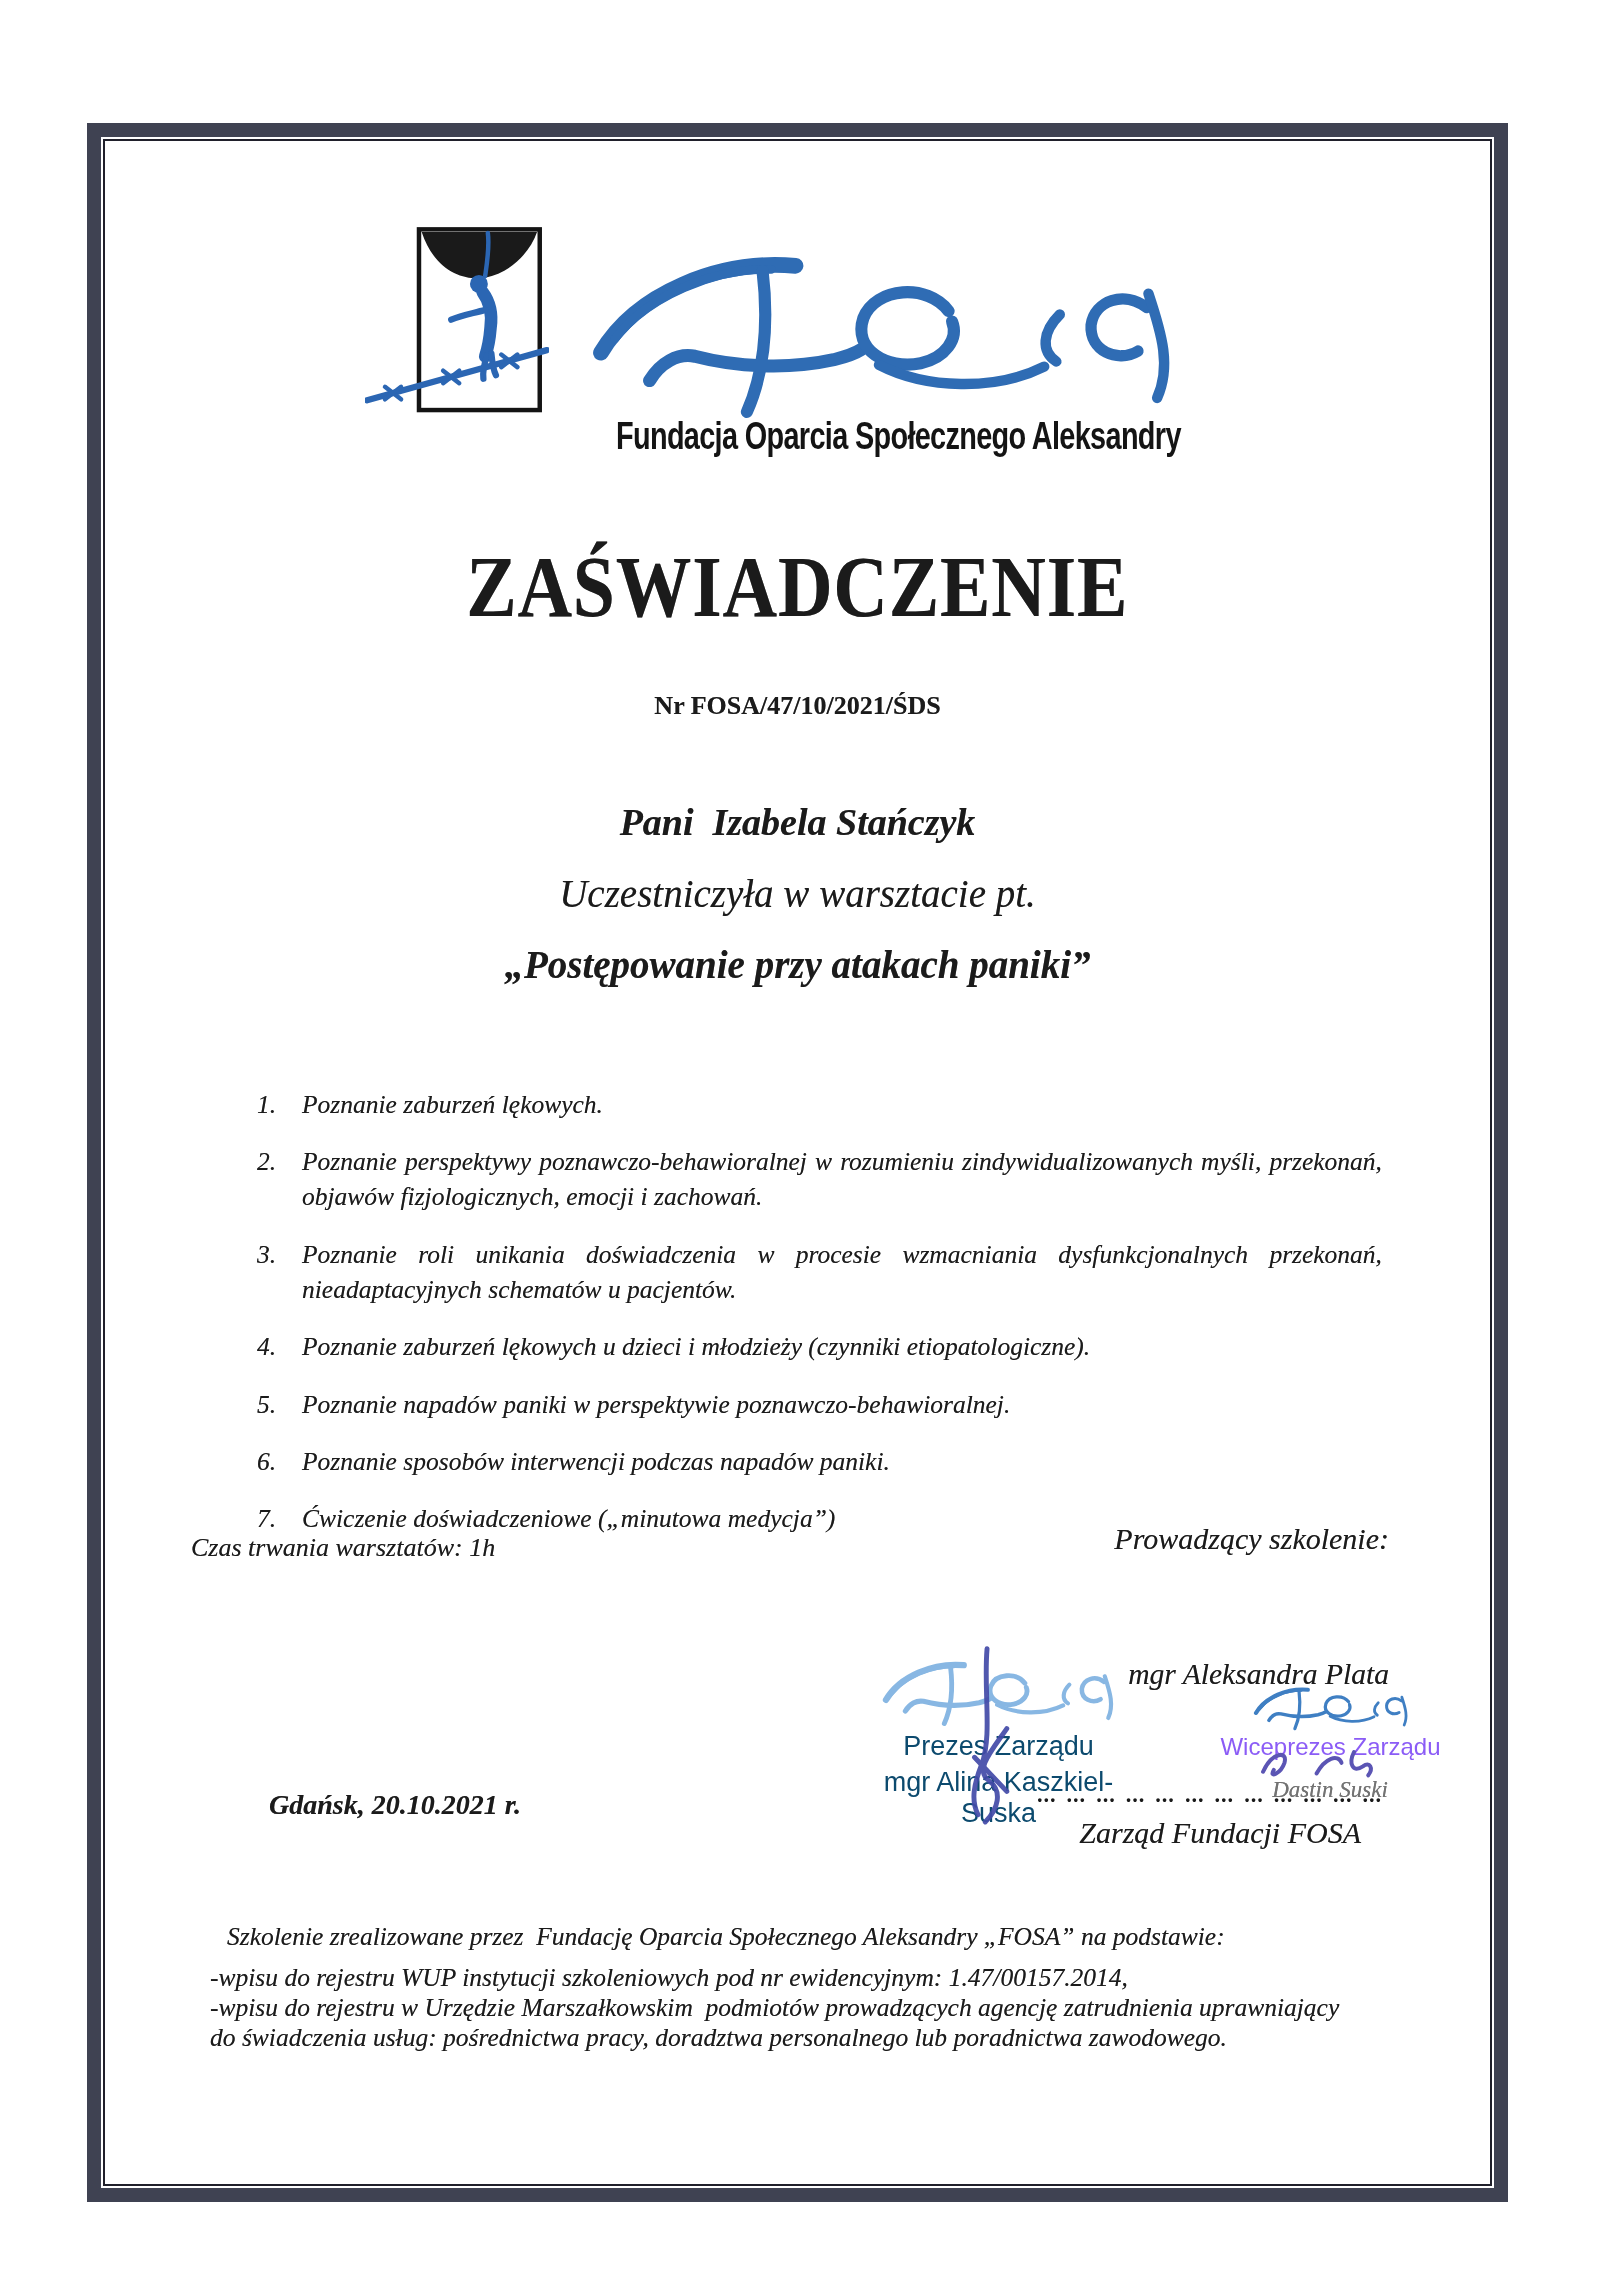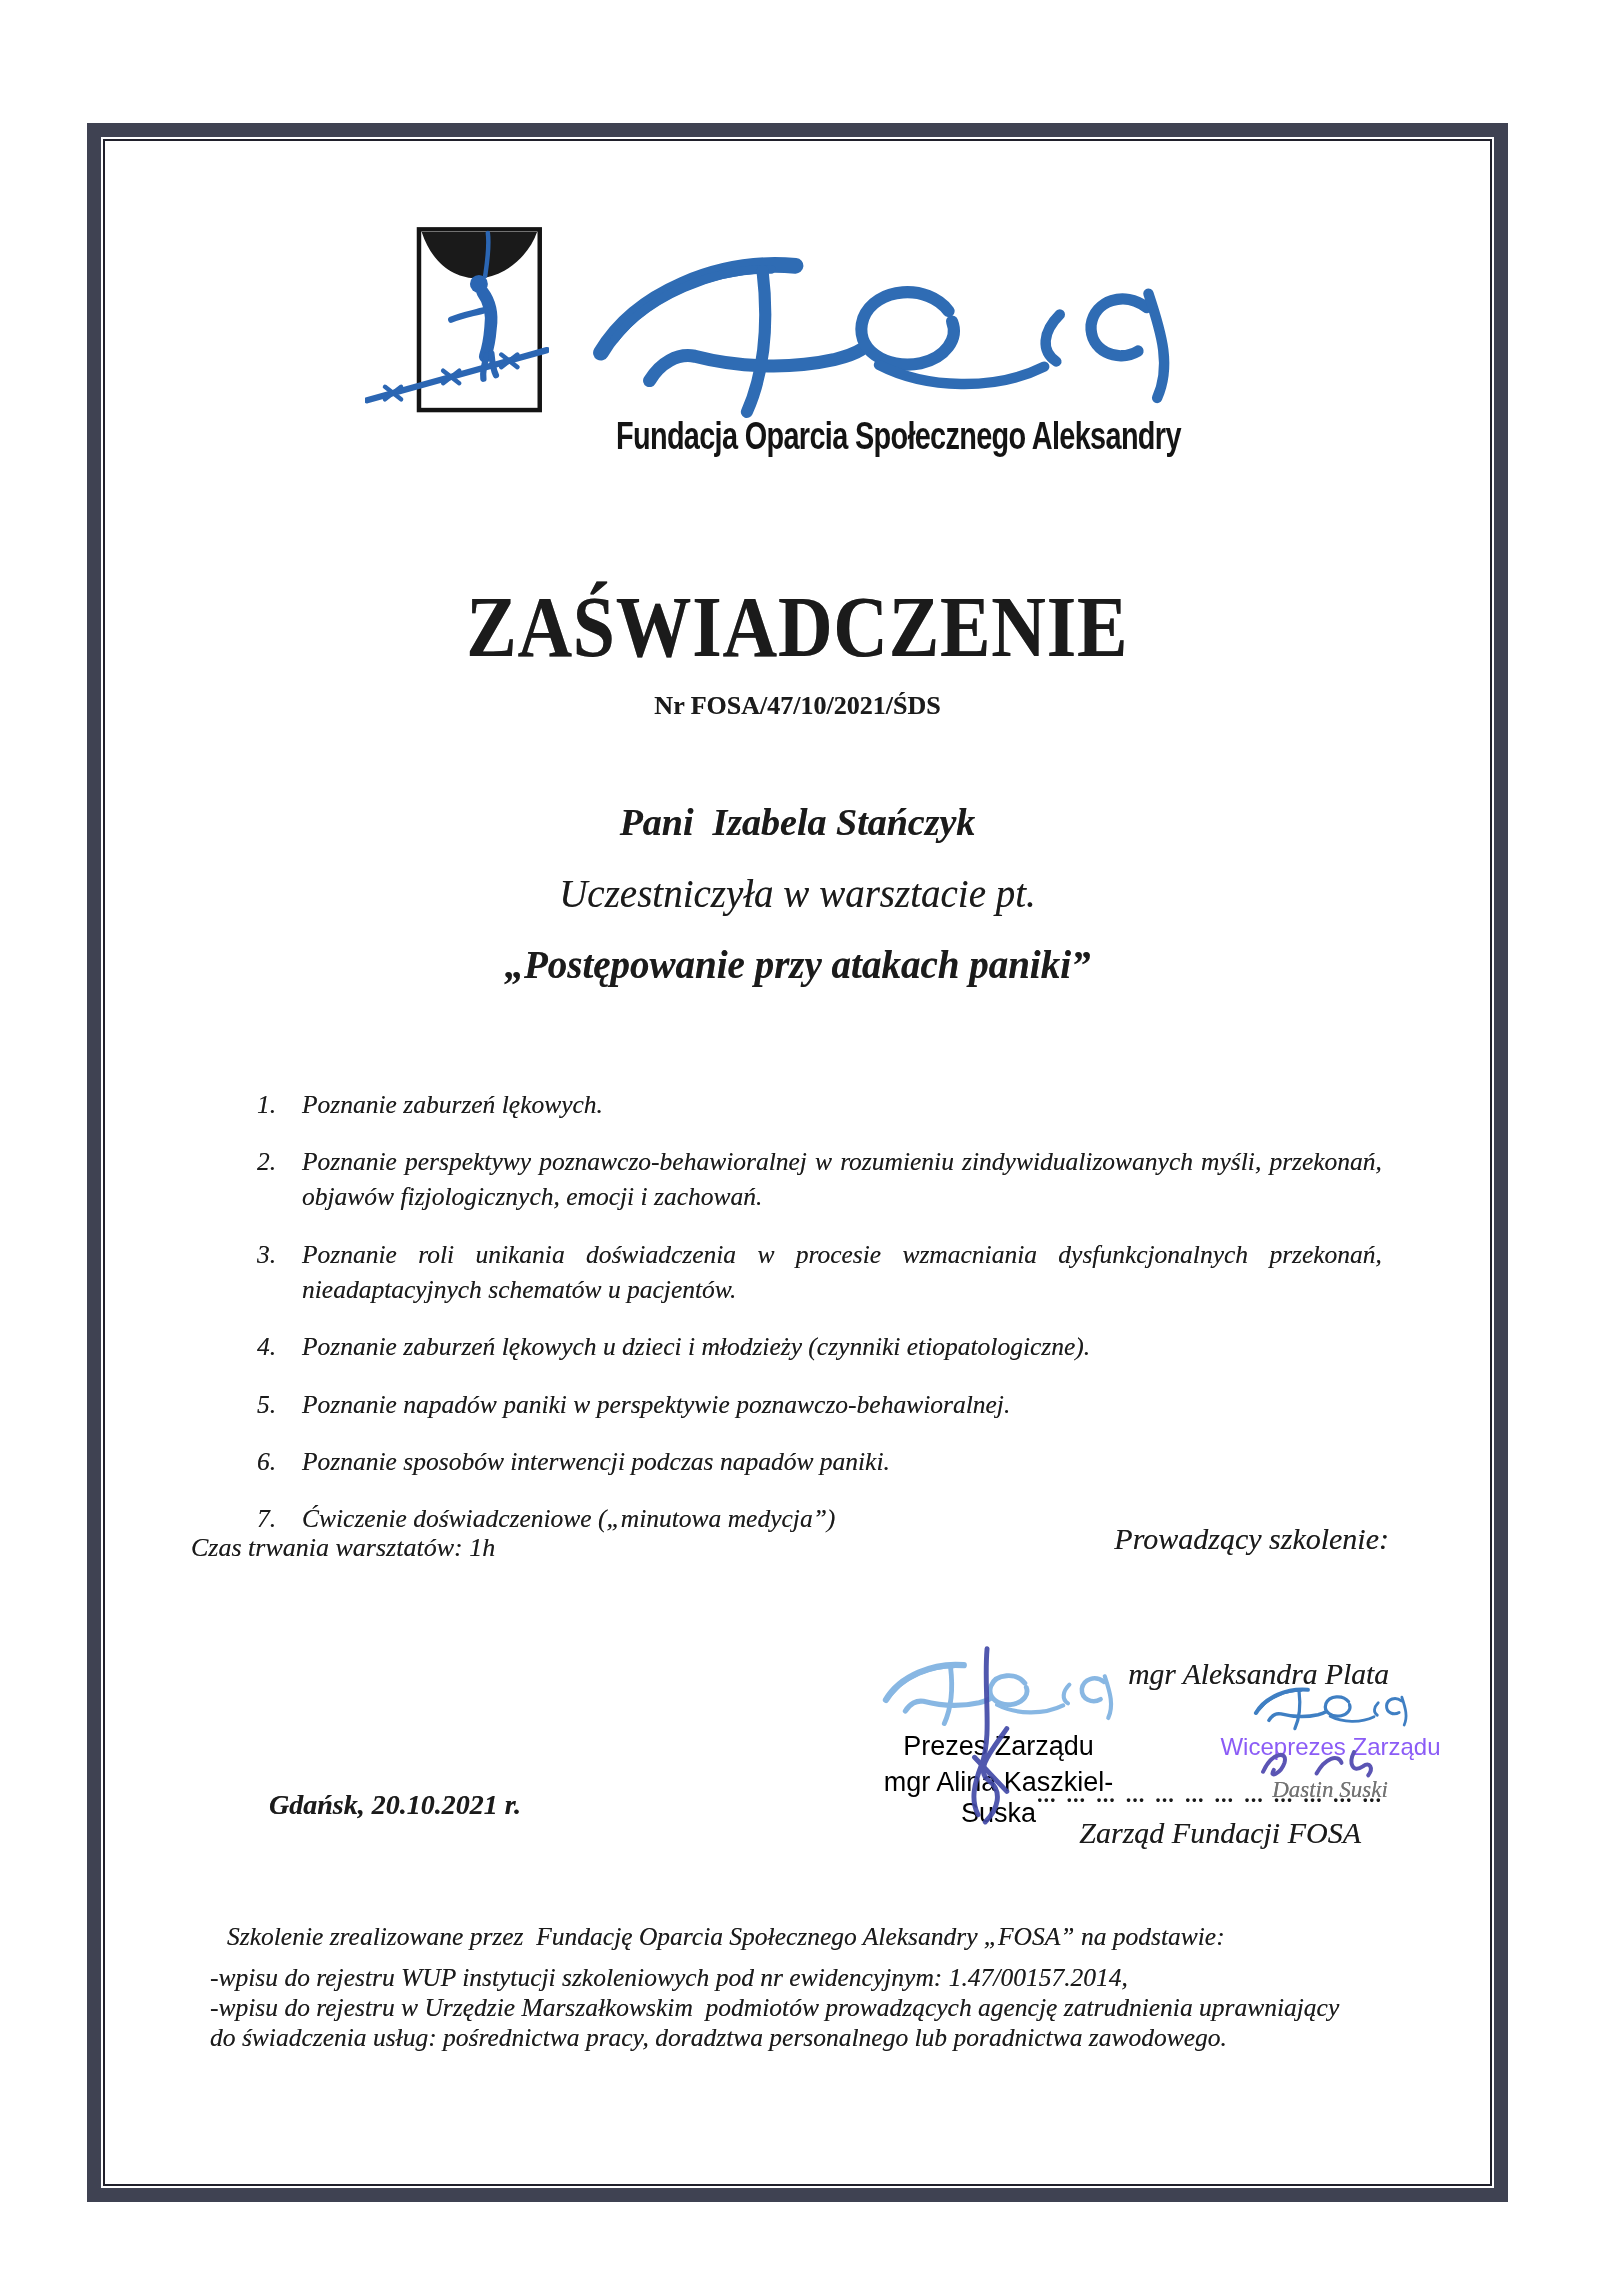--- a/index.html
+++ b/index.html
@@ -22,21 +22,21 @@
     font-size:39px;color:#141414;white-space:nowrap;letter-spacing:-0.9px;
     transform:scaleX(.74);transform-origin:left center;}
   .agenda{left:257px;top:1087px;width:1125px;}
   .agenda-item{position:relative;padding-left:45px;margin-bottom:22.4px;
     font-style:italic;font-size:25.5px;line-height:35px;text-align:justify;}
   .agenda-num{position:absolute;left:0;top:0;}
   .duration{left:191px;top:1533px;font-size:26px;font-style:italic;}
   .trainer-label{right:231px;top:1522px;font-size:30px;font-weight:normal;font-style:italic;}
   .trainer-name{right:231px;top:1658px;font-size:29.6px;font-style:italic;}
   .stamp{text-align:center;font-family:"Liberation Sans","DejaVu Sans",sans-serif;}
-  .stamp-left{left:855px;top:1661px;width:287px;color:#000000;}
+  .stamp-left{left:855px;top:1661px;width:287px;color:#0c4a6e;}
   .stamp-left .stamp-line1{font-size:27px;margin-top:3.6px;}
   .stamp-left .stamp-line2{font-size:27px;margin-top:5.4px;}
   .stamp-right{left:1214px;top:1687px;width:233px;color:#8b5cf6;}
   .stamp-right .stamp-line1{font-size:24px;margin-top:1.8px;}
   .vice-name{left:1245px;top:1777px;width:170px;text-align:center;
     font-size:23px;font-style:italic;color:#737373;}
   .dots{left:1037px;top:1782px;font-size:22.4px;font-weight:bold;letter-spacing:0.9px;
     word-spacing:3.6px;color:#191919;white-space:nowrap;}
   .board-line{left:985px;top:1816px;width:376px;text-align:right;
     font-size:30px;font-style:italic;}
@@ -94,21 +94,21 @@
   </svg>
 
   <svg class="abs" style="left:587px;top:255px;color:#2f6cb4;" width="591" height="166" viewBox="0 0 340 95">
     <use href="#sym-fosa"></use>
   </svg>
 
   <div class="abs" style="left:616px;top:414px;">
     <div class="org-name">Fundacja Oparcia Społecznego Aleksandry</div>
   </div>
 
-  <div class="abs centered title soft" style="top:537px;margin-top:40px;">
+  <div class="abs centered title soft" style="top:537px;">
     <span class="squeeze">ZAŚWIADCZENIE</span>
   </div>
 
   <div class="abs centered cert-no soft" style="top:691px;">Nr FOSA/47/10/2021/ŚDS</div>
 
   <div class="abs centered name-line soft" style="top:800px;">Pani&nbsp; Izabela Stańczyk</div>
 
   <div class="abs centered part-line soft" style="top:871px;">Uczestniczyła w warsztacie pt.</div>
 
   <div class="abs centered work-line soft" style="top:942px;">„Postępowanie przy atakach paniki”</div>

